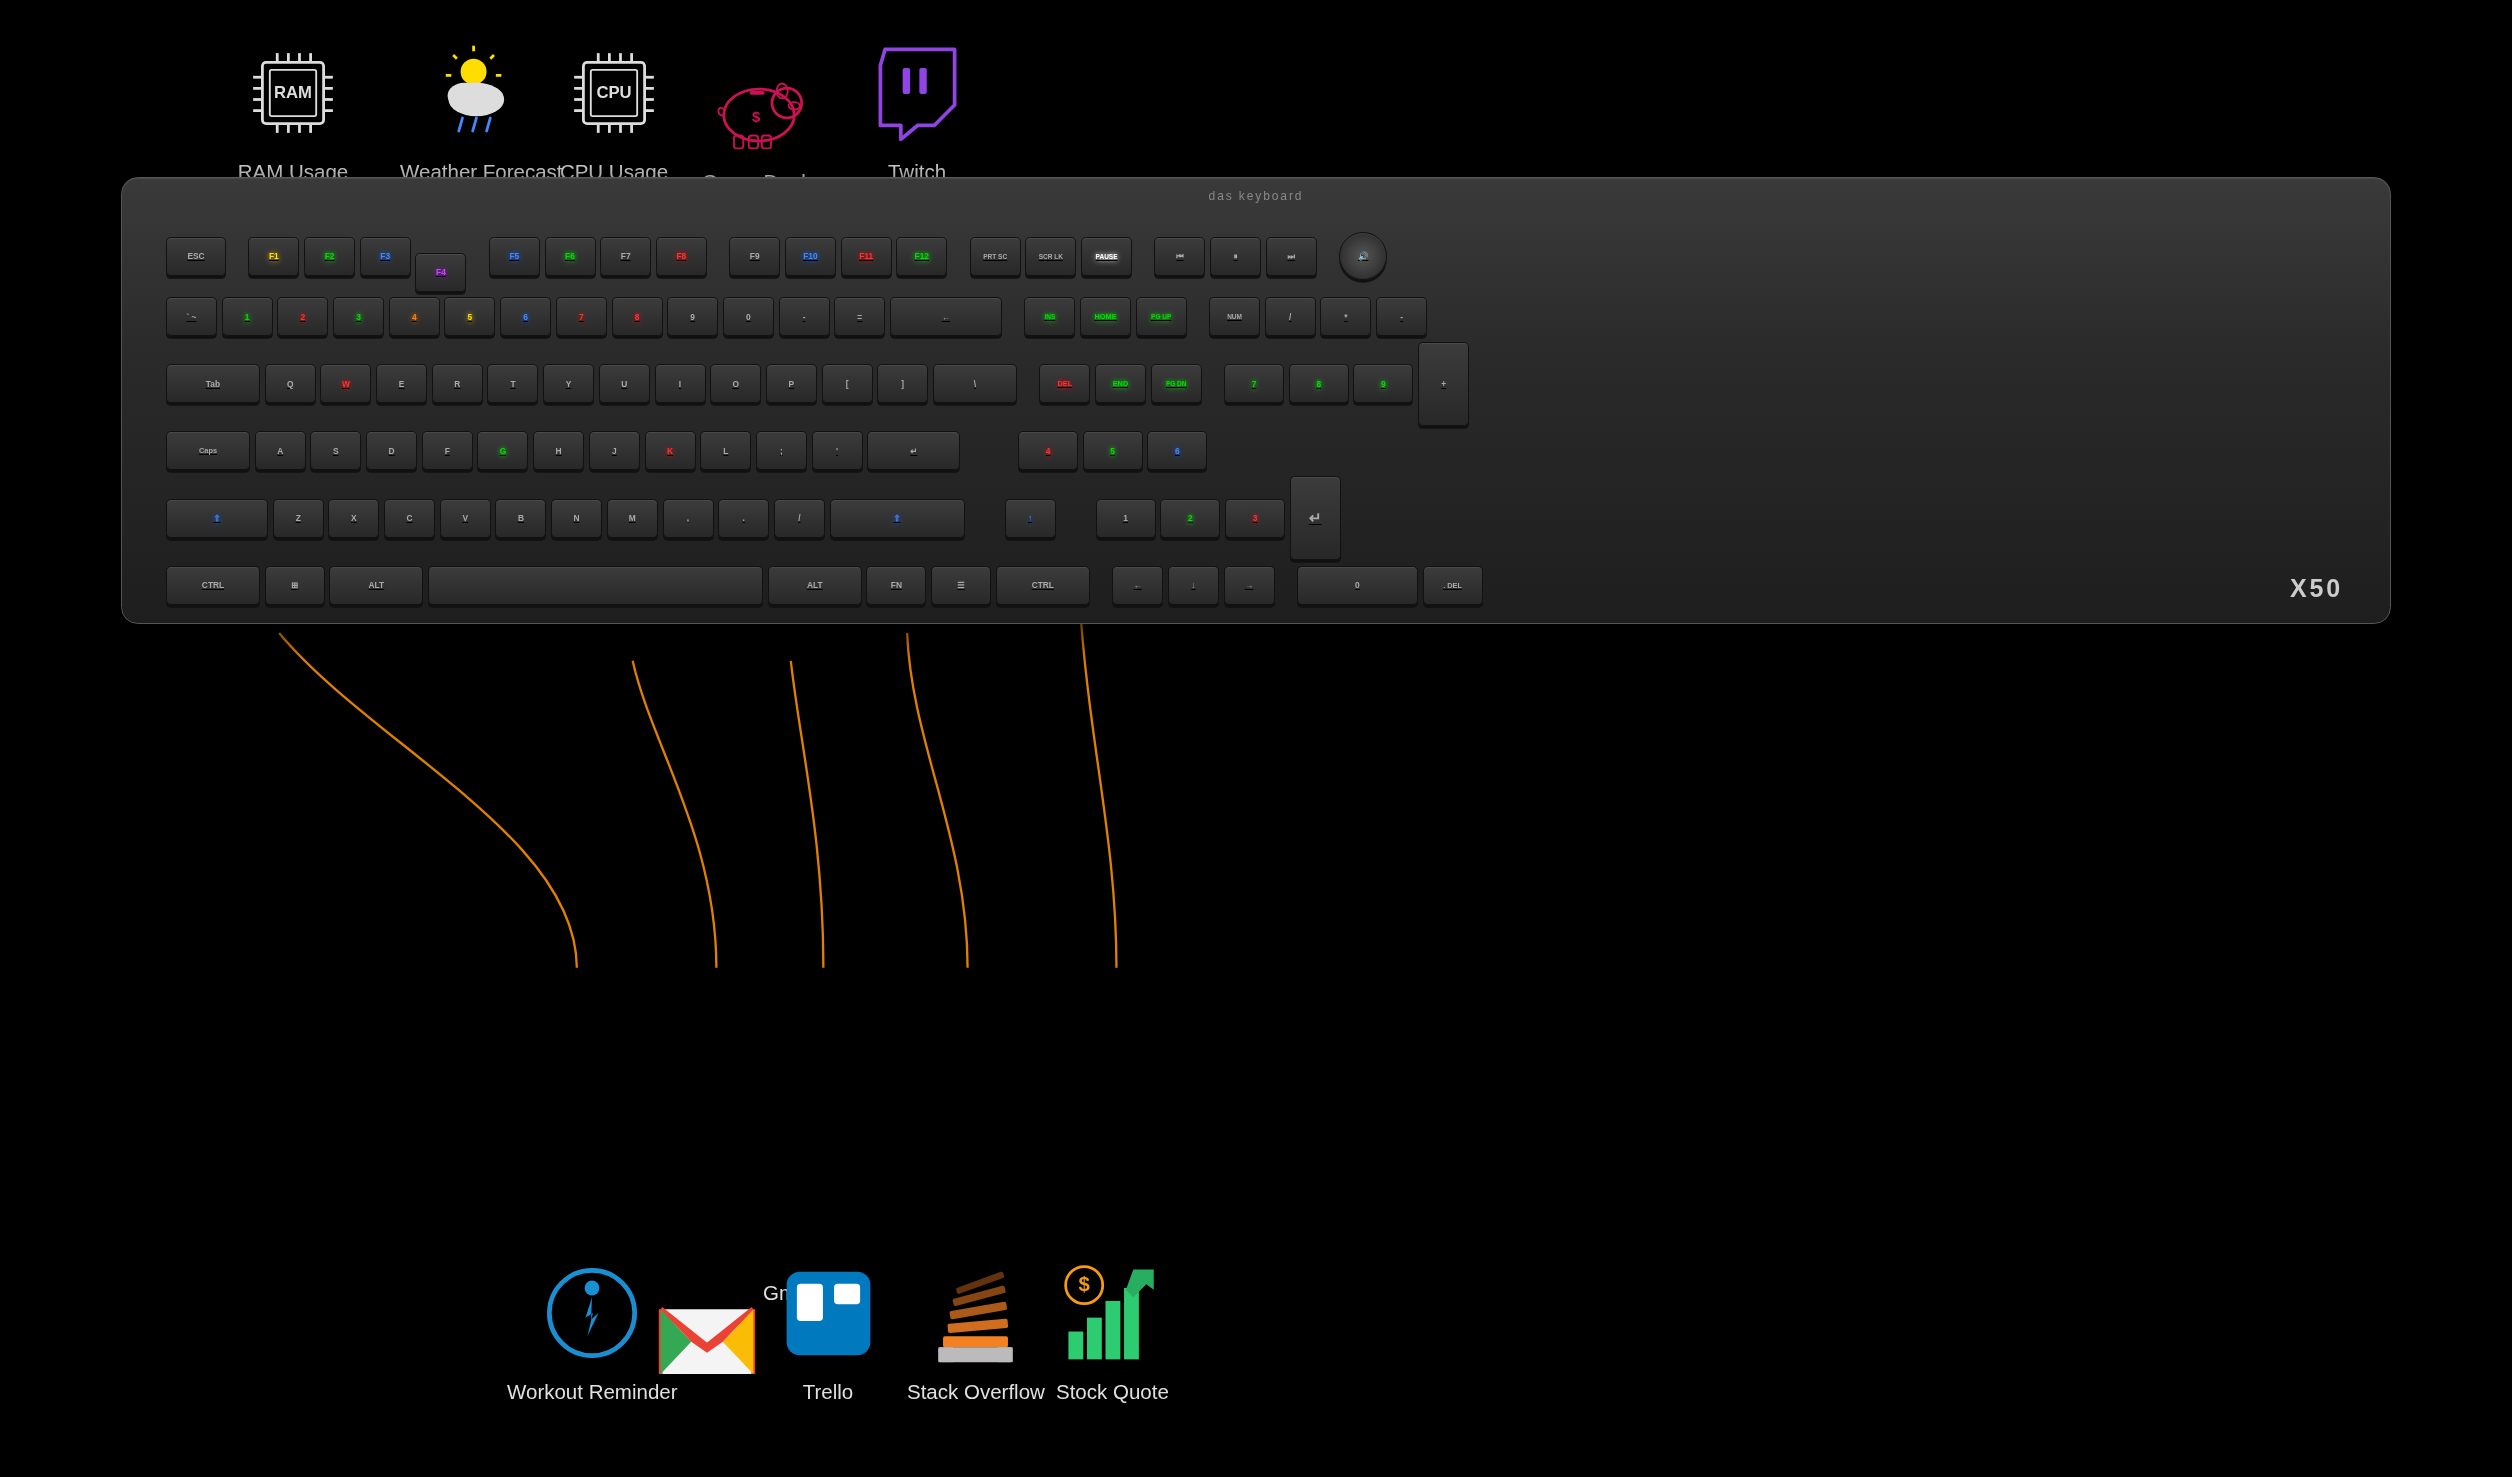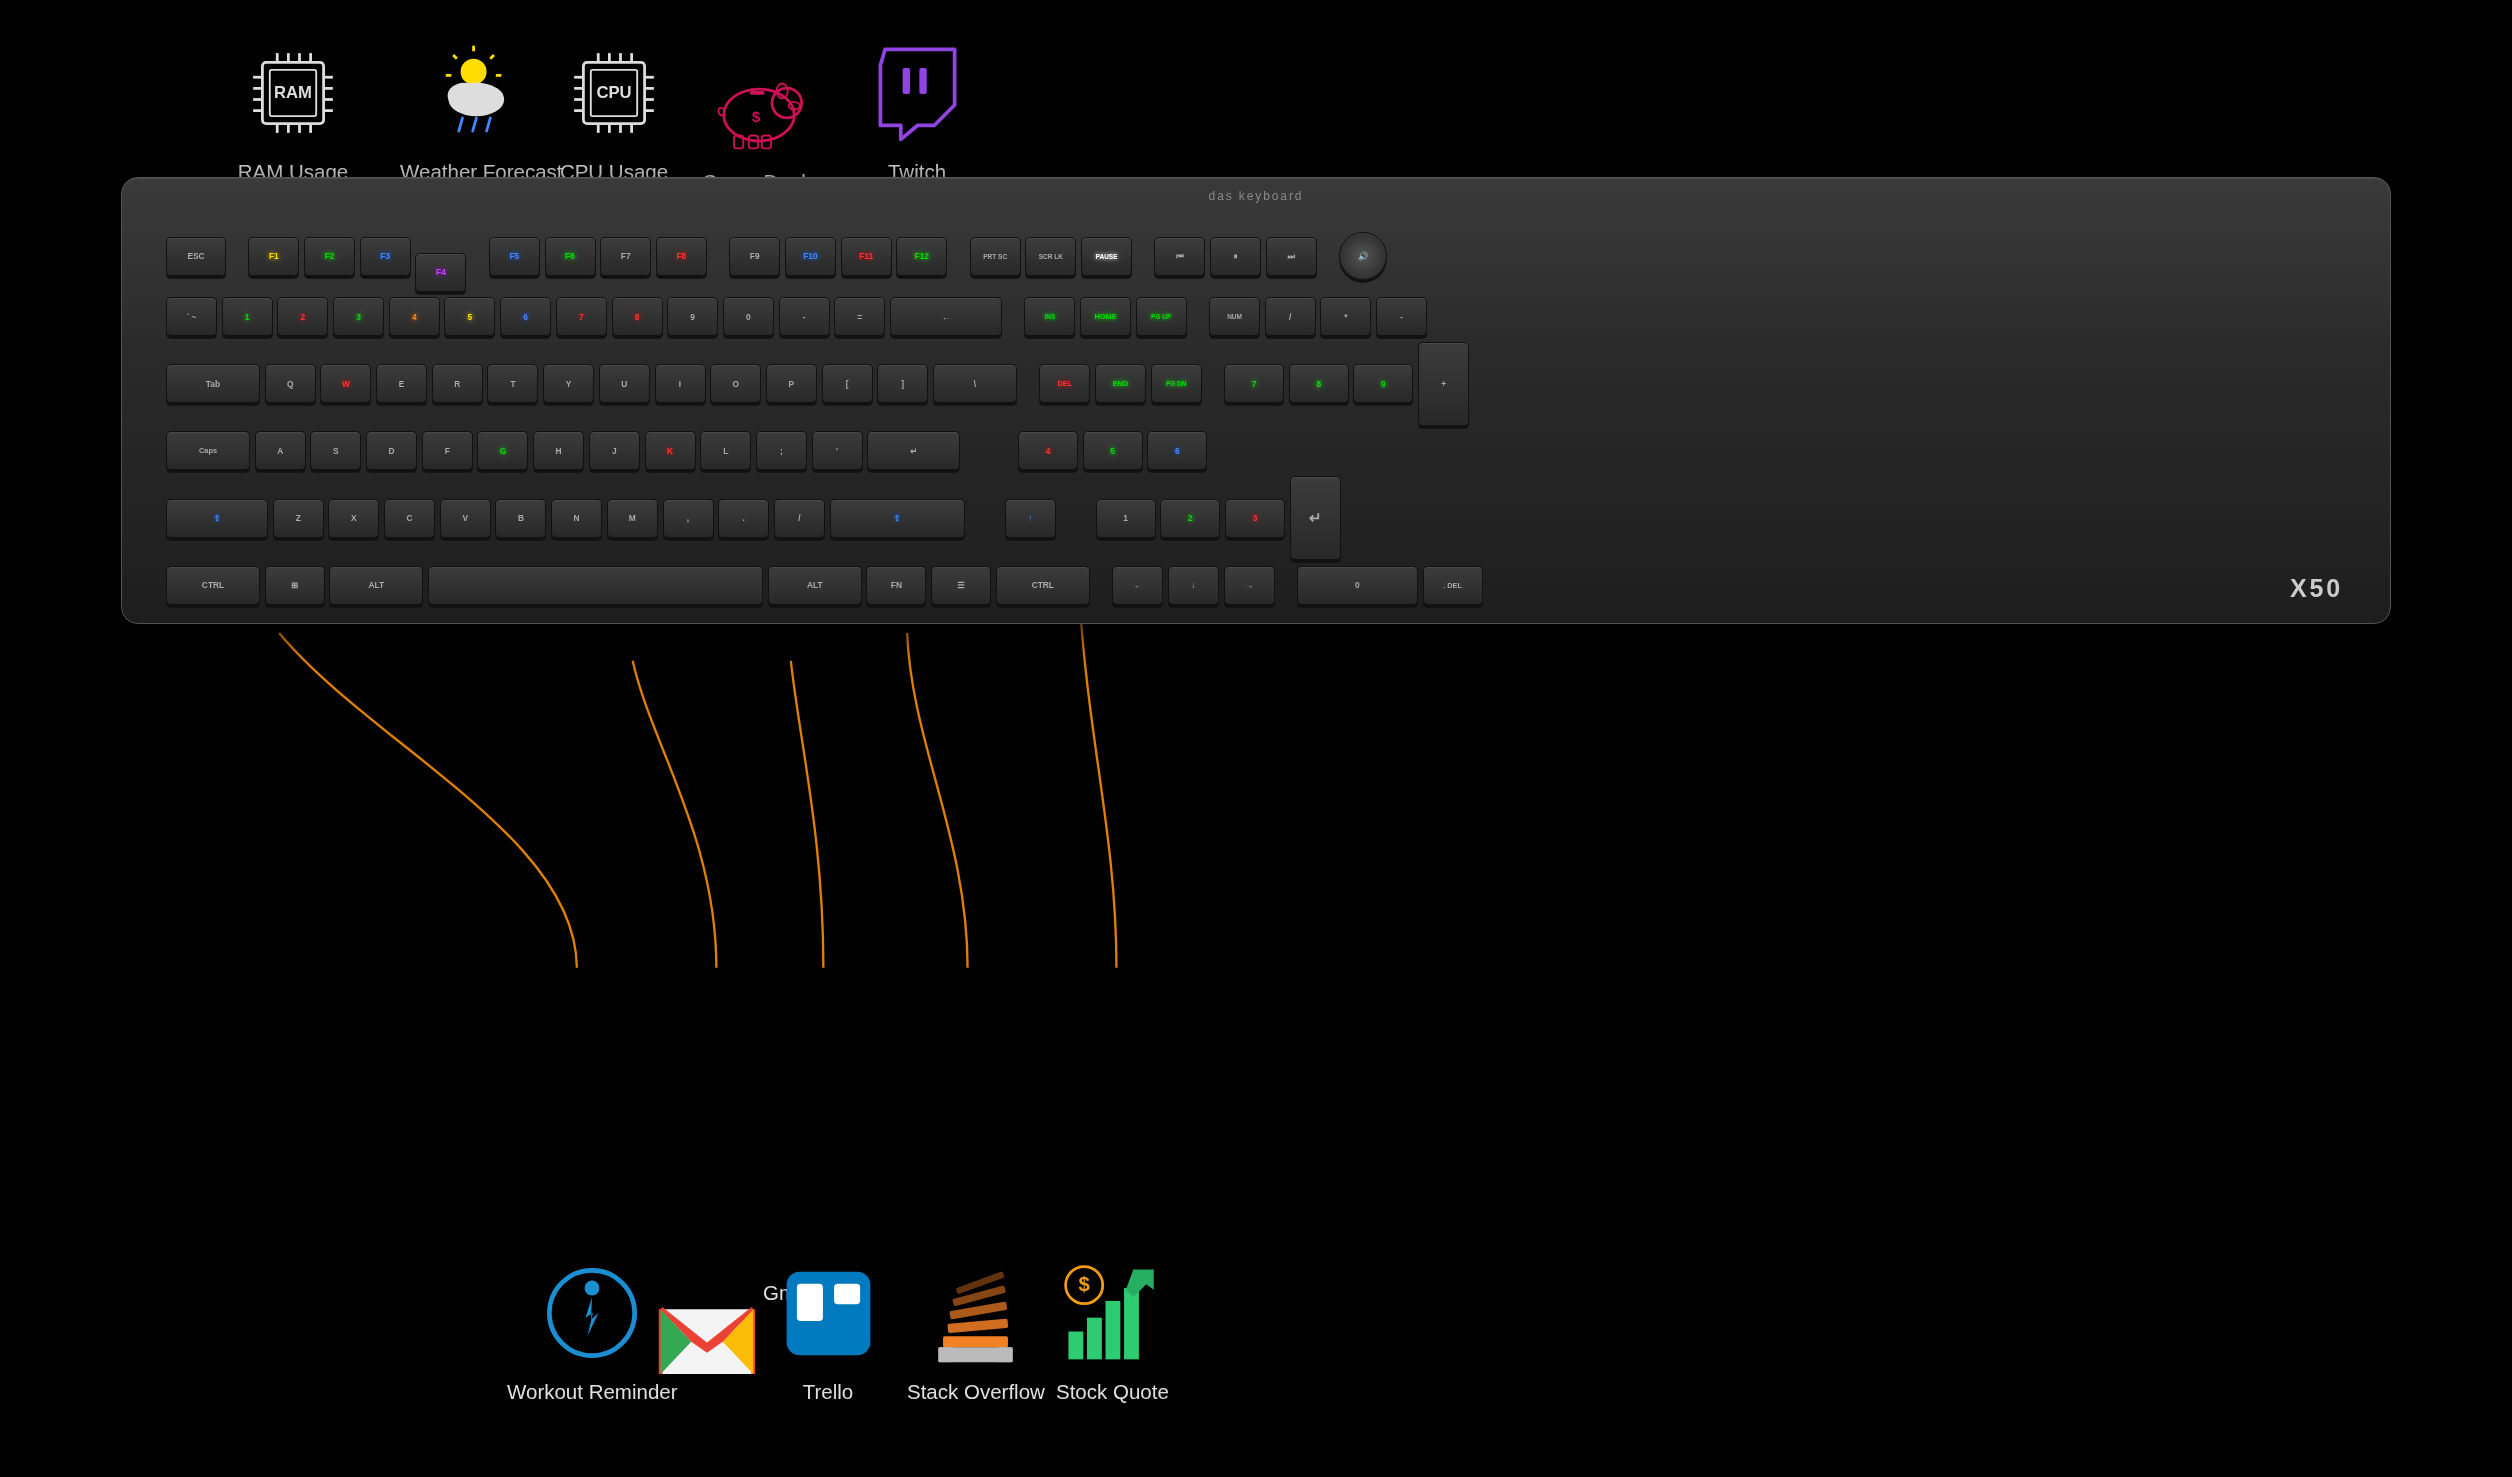--- a/index.html
+++ b/index.html
@@ -18,20 +18,21 @@
       height: 1478px;
     }
 
     
     .keyboard-wrapper {
       position: absolute;
       left: 121px;
       top: 177px;
       width: 2270px;
       height: 447px;
+      text-decoration: underline;
     }
 
     .keyboard-body {
       background: linear-gradient(180deg, #3a3a3a 0%, #2a2a2a 40%, #1e1e1e 100%);
       border-radius: 16.7px;
       width: 100%;
       height: 100%;
       border: 1.9px solid #555;
       box-shadow: 0 7.4px 37px rgba(0,0,0,0.8), inset 0 0.9px 0 rgba(255,255,255,0.08);
       position: relative;

